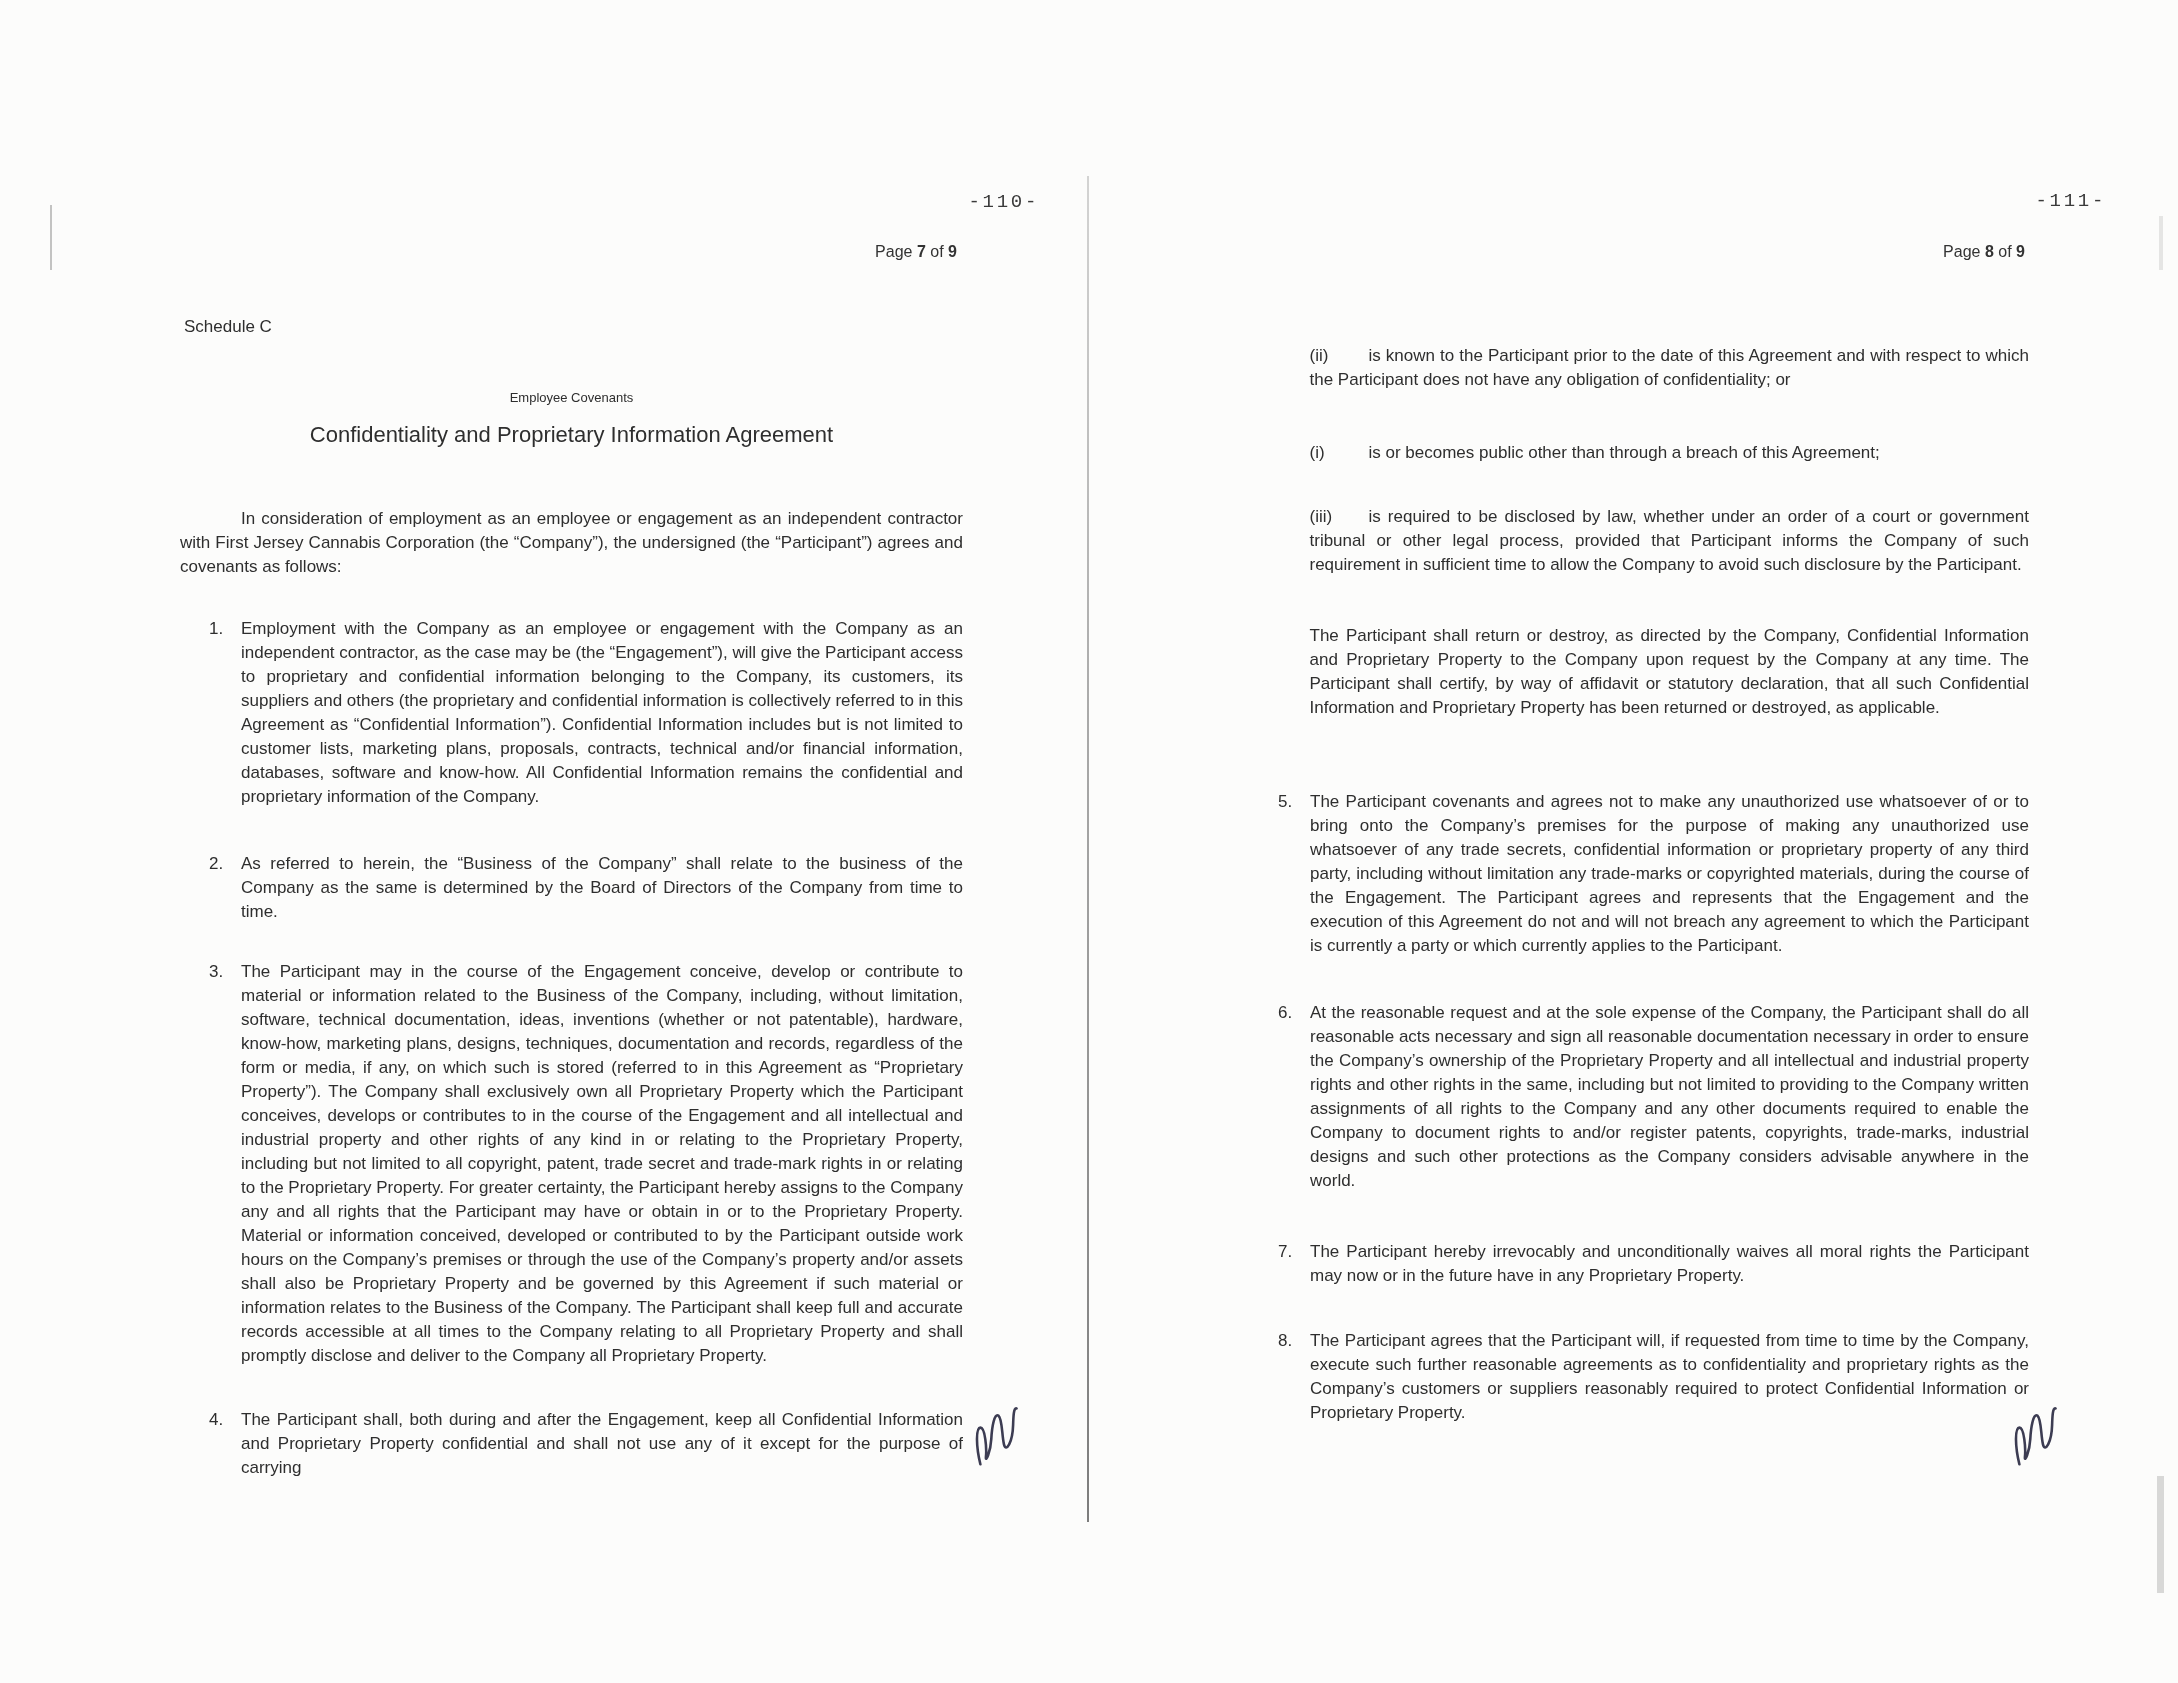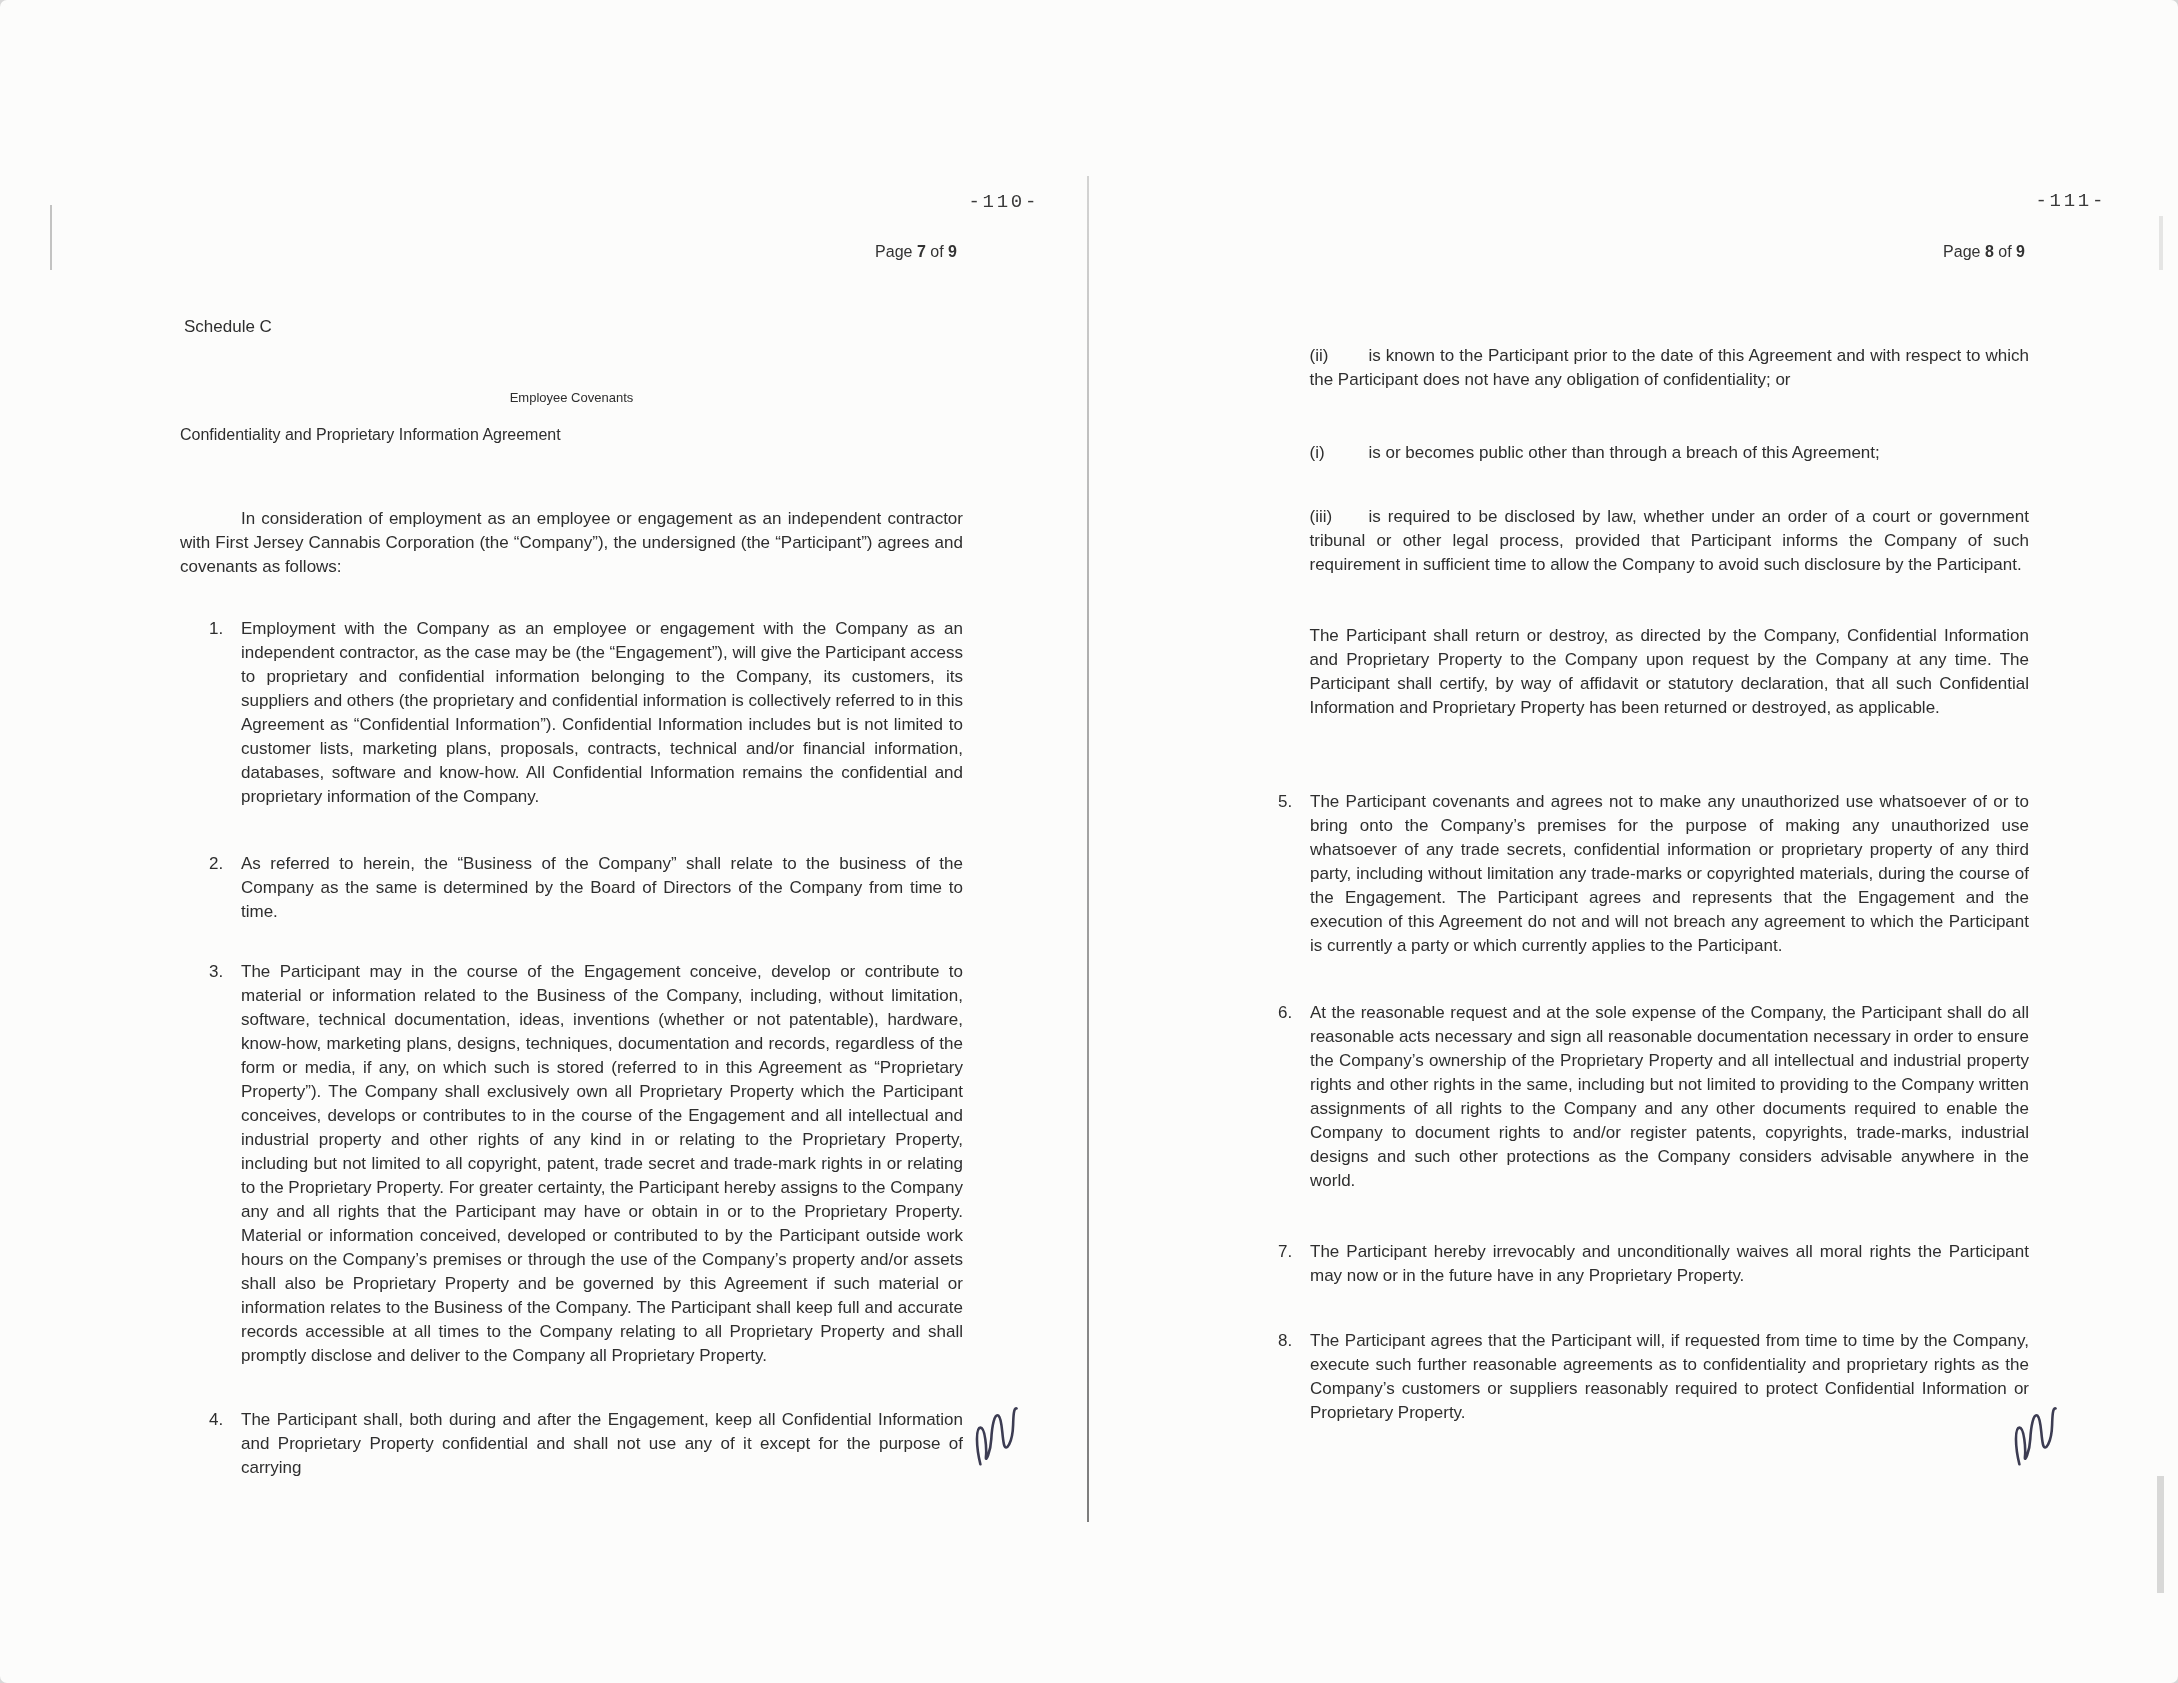--- a/index.html
+++ b/index.html
@@ -4,21 +4,20 @@
 <style>
   html, body { margin: 0; padding: 0; background: #d8d8d8; }
   .scan-canvas {
     position: relative;
     width: 2178px;
     height: 1683px;
     background: #fcfcfb;
     overflow: hidden;
     font-family: "Liberation Sans", sans-serif;
     color: #2e2e2e;
-    border-radius: 7px;
   }
   .page {
     position: absolute;
     top: 0;
     width: 1089px;
     height: 1683px;
   }
   .page-left  { left: 0; }
   .page-right { left: 1089px; }
 
@@ -54,22 +53,23 @@
   .schedule-label { margin: 4px; }
 
   .doc-title {
     margin: 47px 0 0 0;
     text-align: center;
     font-weight: normal;
     font-size: 13px;
   }
   .doc-subtitle {
     margin: 12.6px 0 0 0;
+    text-align: center;
     font-weight: normal;
-    font-size: 16px;
+    font-size: 22px;
   }
 
   .para {
     margin: 0;
     text-align: justify;
   }
   .intro {
     margin-top: 60px;
     text-indent: 61px;
   }

